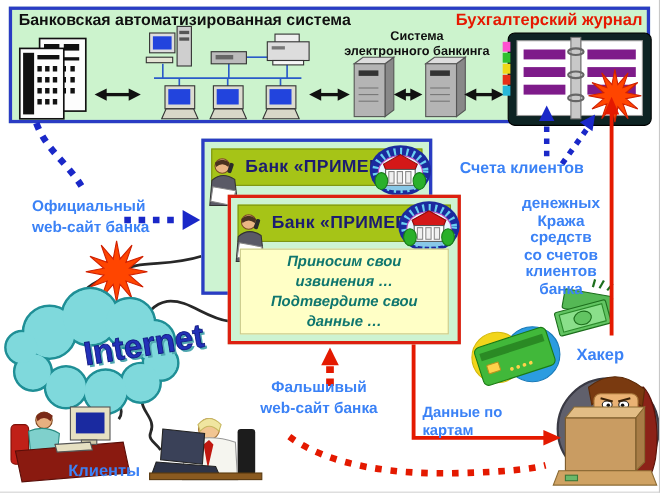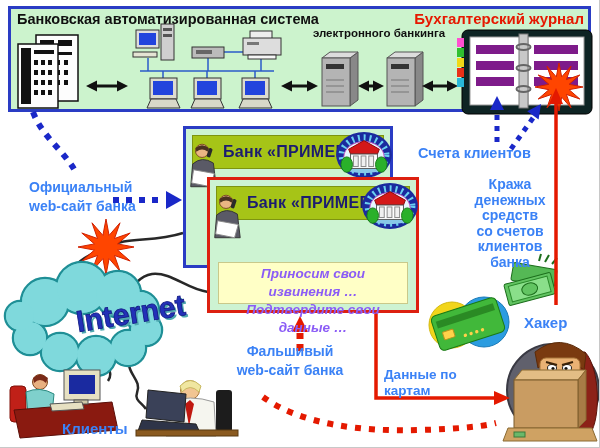--- a/index.html
+++ b/index.html
@@ -29,21 +29,21 @@
     background:var(--header_bg,#a6c417); border:1px solid #7d9410;
     display:flex; align-items:center;
   }
   .win-title { font-weight:bold; font-size:16px; color:#1c1c70; margin-left:30px; white-space:nowrap; letter-spacing:.3px; }
   .bank-icon { position:absolute; right:-10px; top:-5px; width:58px; height:48px; }
   .person-icon { position:absolute; left:0px; top:11px; width:34px; height:50px; }
   .fake-panel {
     position:absolute; left:8px; top:46px; right:8px; bottom:6px;
     background:var(--message_bg,#ffffc6); border:1px solid #c9c98a;
     text-align:center; font-weight:bold; font-style:italic;
-    font-size:13.5px; line-height:18px; color:#8b5cf6; padding-top:2px;margin-top:36px;
+    font-size:13.5px; line-height:18px; color:#0f766e; padding-top:2px;
   }
   
   .lbl { position:absolute; font-weight:bold; color:#3b82f6; z-index:6; }
   .lbl div { white-space:nowrap; }
   .lbl-official { left:8px; top:178px; font-size:14px; line-height:19px;margin-left:21px; }
   .lbl-accounts { left:418px; top:145px; font-size:14.5px; }
   .lbl-theft { left:460px; top:177px; width:100px; text-align:center; font-size:14px; line-height:15.5px; }
   .lbl-hacker { left:524px; top:314px; font-size:15px; }
   .lbl-card { left:384px; top:367px; font-size:13.5px; line-height:16px; }
   .lbl-fake { left:228px; top:342px; width:124px; text-align:center; font-size:14px; line-height:19px; }
@@ -57,20 +57,21 @@
 </style>
 </head>
 <body>
 
 <div class="page">
 
   <div class="banner">
     <div class="banner-title">Банковская автоматизированная система</div>
     <div class="journal-title">Бухгалтерский журнал</div>
     <div class="ebanking">
+      <div>Система</div>
       <div>электронного банкинга</div>
     </div>
   </div>
 
   <svg class="scene" viewBox="0 0 600 448">
 
     <g>
       <rect x="36" y="35" width="42" height="66" fill="#fdfdfd" stroke="#111" stroke-width="1.5"></rect>
       <rect x="40" y="40" width="14" height="6" fill="#111"></rect>
         <rect x="58" y="40" width="14" height="6" fill="#111"></rect>
@@ -413,22 +414,22 @@
   </div>
 
   <div class="lbl lbl-official">
     <div>Официальный</div>
     <div>web-сайт банка</div>
   </div>
 
   <div class="lbl lbl-accounts">Счета клиентов</div>
 
   <div class="lbl lbl-theft">
+    <div>денежных</div>
     <div>Кража</div>
-    <div>денежных</div>
     <div>средств</div>
     <div>со счетов</div>
     <div>клиентов</div>
     <div>банка</div>
   </div>
 
   <div class="lbl lbl-hacker">Хакер</div>
 
   <div class="lbl lbl-card">
     <div>Данные по</div>

